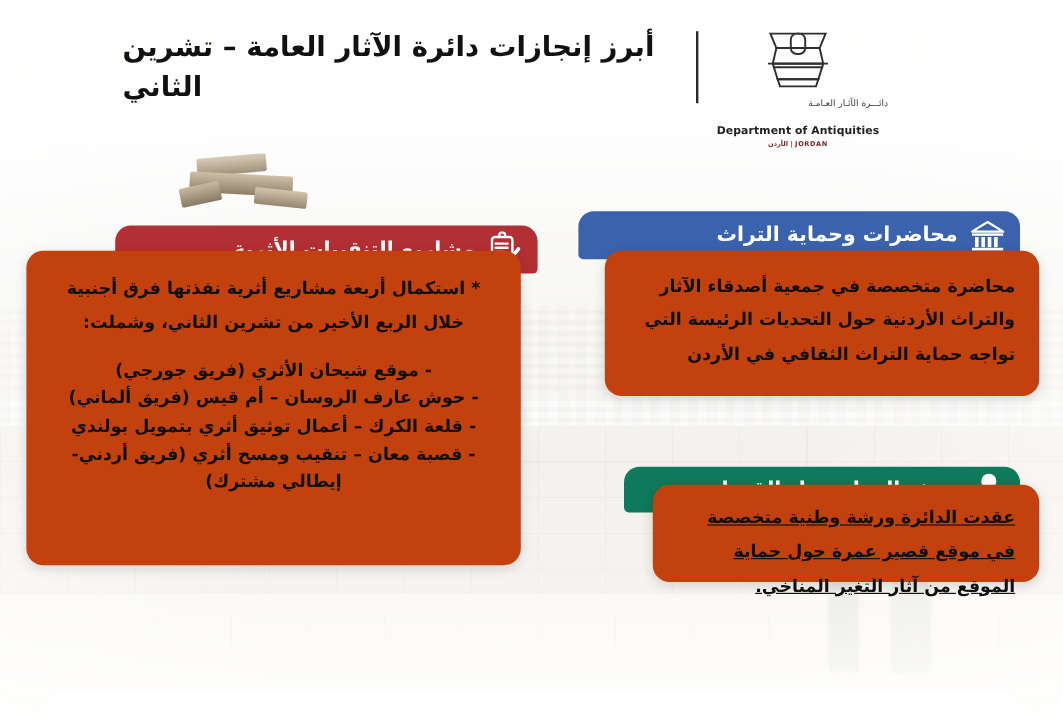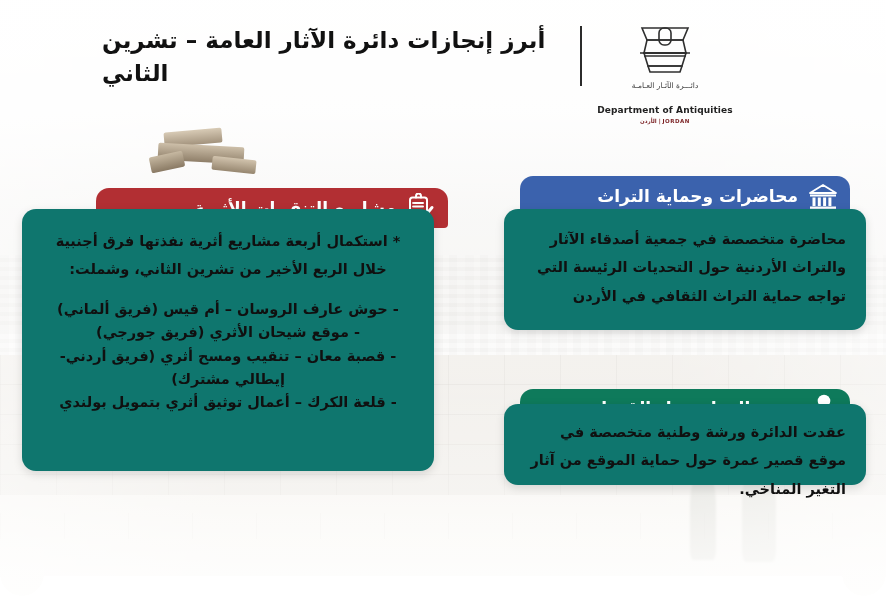--- a/index.html
+++ b/index.html
@@ -83,21 +83,21 @@
     font-size:23px;font-weight:bold;color:#111;line-height:1.45;
     letter-spacing:0;
   }
   .title-divider{
     position:absolute;right:196px;top:26px;width:2px;height:60px;background:#2b2b2b;
   }
 
   .logo{position:absolute;right:38px;top:22px;width:150px;text-align:center;}
   .logo-mark{width:150px;height:56px;display:block;}
   .logo-ar{
-    font-size:7.5px;color:#3b3b3b;margin-top:3px;letter-spacing:1.4px;direction:rtl;
+    font-size:7.5px;color:#3b3b3b;margin-top:3px;letter-spacing:1.4px;direction:rtl;text-align:right;
   }
   .logo-en{
     font-size:9px;font-weight:bold;color:#222;margin-top:15px;letter-spacing:.1px;direction:ltr;
   }
   .logo-sub{
     font-size:5.5px;font-weight:bold;color:#7a1f22;margin-top:3px;letter-spacing:.5px;direction:ltr;
   }
 
   
   .ruins{position:absolute;left:150px;top:128px;width:110px;height:48px;}
@@ -121,37 +121,37 @@
   }
   .card-header .ch-icon{
     flex:0 0 auto;margin-inline-start:12px;margin-inline-end:10px;
     display:flex;align-items:center;justify-content:center;
   }
   .card-header .ch-title{
     font-size:17px;font-weight:bold;color:#fff;line-height:1.2;
     white-space:nowrap;
   }
   .card-body{
-    position:absolute;background:#0f766e;border-radius:14px;
+    position:absolute;background:#c2410c;border-radius:14px;
     box-sizing:border-box;
     box-shadow:0 3px 10px rgba(0,0,0,.13);
     color:#141414;
   }
 
   
   #hdr-excavations{right:438px;top:188px;width:352px;height:40px;background:#b22f33;}
   #body-excavations{right:452px;top:209px;width:412px;height:262px;padding:18px 22px 16px 22px;}
 
   
-  #hdr-lectures{right:36px;top:176px;width:330px;height:40px;background:#3b62ad;}
+  #hdr-lectures{right:36px;top:176px;width:368px;height:40px;background:#3b62ad;}
   #body-lectures{right:20px;top:209px;width:362px;height:121px;padding:16px 20px;}
 
   
   #hdr-workshops{right:36px;top:372px;width:330px;height:38px;background:#0e7a5b;margin-top:17px;}
-  #body-workshops{right:20px;top:404px;width:362px;height:81px;padding:14px 20px;}
+  #body-workshops{right:20px;top:404px;width:322px;height:81px;padding:14px 20px;text-decoration:underline;}
 
   .para{
     font-size:14.5px;line-height:1.95;font-weight:bold;text-align:right;direction:rtl;
     margin:0;color:#101010;
   }
   .para.intro{text-align:center;}
   .bullets{margin:0;padding:0;list-style:none;direction:rtl;}
   .bullets li{
     font-size:14.5px;line-height:1.62;font-weight:bold;text-align:center;
     color:#101010;margin:0;
@@ -220,24 +220,24 @@
         <path d="M12 21.5 L16.5 26 L26 14.5" fill="none" stroke="#ffffff" stroke-width="3" stroke-linecap="round" stroke-linejoin="round"></path>
       </svg>
     </span>
     <span class="ch-title">مشاريع التنقيبات الأثرية</span>
   </div>
 
   <div class="card-body" id="body-excavations">
     <p class="para intro">* استكمال أربعة مشاريع أثرية نفذتها فرق أجنبية خلال الربع الأخير من تشرين الثاني، وشملت:</p>
     <div class="spacer"></div>
     <ul class="bullets">
+      <li>- موقع شيحان الأثري (فريق جورجي)</li>
       <li>- حوش عارف الروسان – أم قيس (فريق ألماني)</li>
-      <li>- موقع شيحان الأثري (فريق جورجي)</li>
+      <li>- قلعة الكرك – أعمال توثيق أثري بتمويل بولندي</li>
       <li>- قصبة معان – تنقيب ومسح أثري (فريق أردني-إيطالي مشترك)</li>
-      <li>- قلعة الكرك – أعمال توثيق أثري بتمويل بولندي</li>
     </ul>
   </div>
 
   <div class="card-header" id="hdr-lectures">
     <span class="ch-icon">
       <svg width="30" height="28" viewBox="0 0 30 28">
         <path d="M15 3 L28 11 L2 11 Z" fill="none" stroke="#ffffff" stroke-width="1.8" stroke-linejoin="round"></path>
         <rect x="2" y="12.5" width="26" height="2" fill="#ffffff"></rect>
         <rect x="4.5" y="15.5" width="3" height="8.5" fill="#ffffff"></rect>
         <rect x="9.8" y="15.5" width="3" height="8.5" fill="#ffffff"></rect>

